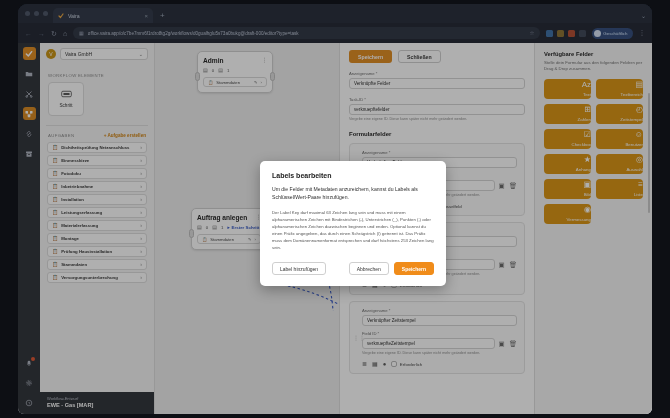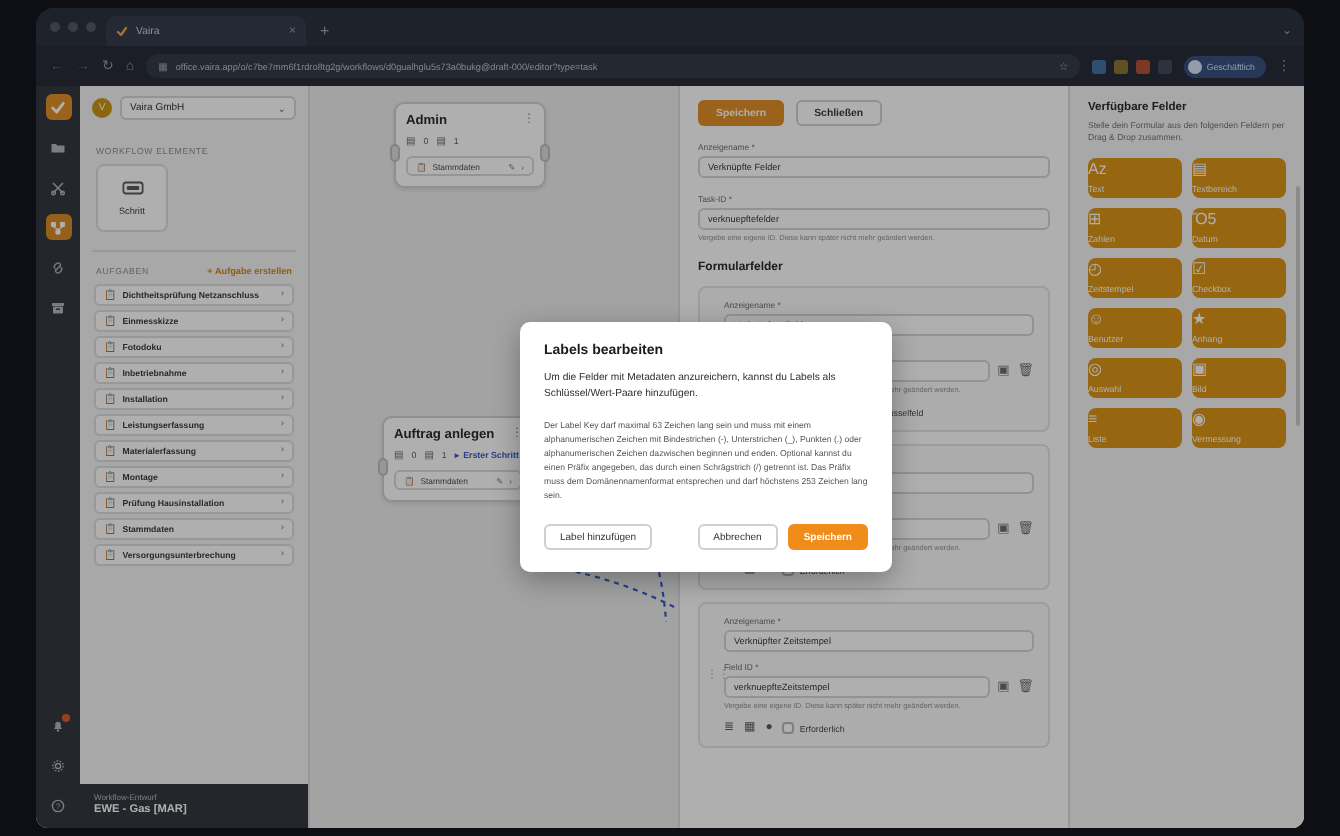--- a/index.html
+++ b/index.html
@@ -220,21 +220,21 @@
   .palette {
     width: 118px; flex: 0 0 118px; background: #f4f4f4;
     border-left: 1px solid #dcdcdc; padding: 8px 9px;
     overflow: hidden;
   }
   .pal-title { font-size: 5.8px; font-weight: bold; color: #222; }
   .pal-sub { font-size: 4.3px; color: #6f6f6f; margin-top: 3px; line-height: 1.45; }
   .pal-grid { display: grid; grid-template-columns: repeat(2, 1fr); gap: 5px; margin-top: 7px; }
   .pal-tile {
     height: 20px; background: #d9920e; border-radius: 4px; color: #fff;
-    display: flex; flex-direction: column; align-items: flex-start; justify-content: center; gap: 3px;
+    display: flex; flex-direction: column; align-items: flex-end; justify-content: center; gap: 3px;
   }
   .pal-tile .ico { font-size: 8px; line-height: 1; }
   .pal-tile .lbl { font-size: 4.4px; }
   .pal-scroll {
     position: absolute; right: 2px; top: 50px; width: 2px; height: 120px;
     background: #c9c9c9; border-radius: 1px;
   }
 
   
   .overlay {
@@ -629,24 +629,20 @@
           </div>
           <div class="pal-tile">
             <span class="ico">▤</span>
             <span class="lbl">Textbereich</span>
           </div>
           <div class="pal-tile">
             <span class="ico">⊞</span>
             <span class="lbl">Zahlen</span>
           </div>
           <div class="pal-tile">
-            <span class="ico">Ὄ5</span>
-            <span class="lbl">Datum</span>
-          </div>
-          <div class="pal-tile">
             <span class="ico">◴</span>
             <span class="lbl">Zeitstempel</span>
           </div>
           <div class="pal-tile">
             <span class="ico">☑</span>
             <span class="lbl">Checkbox</span>
           </div>
           <div class="pal-tile">
             <span class="ico">☺</span>
             <span class="lbl">Benutzer</span>

